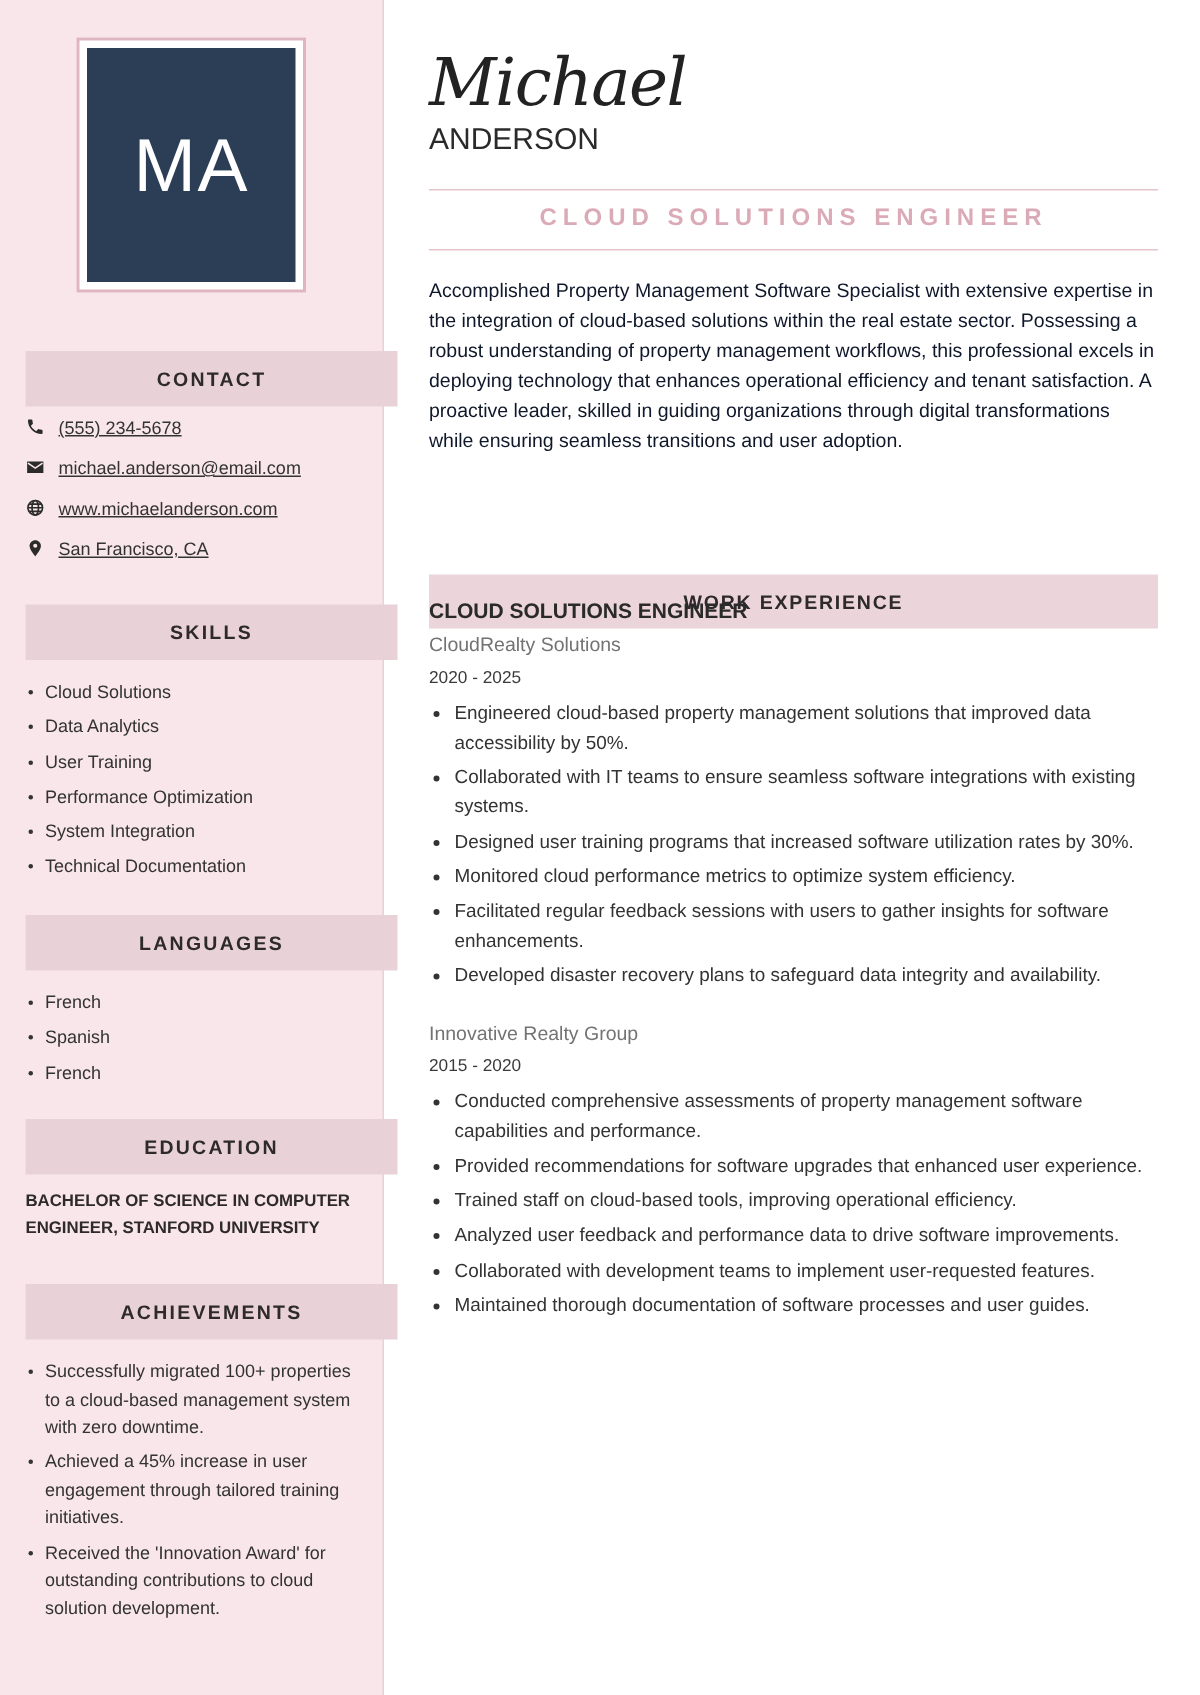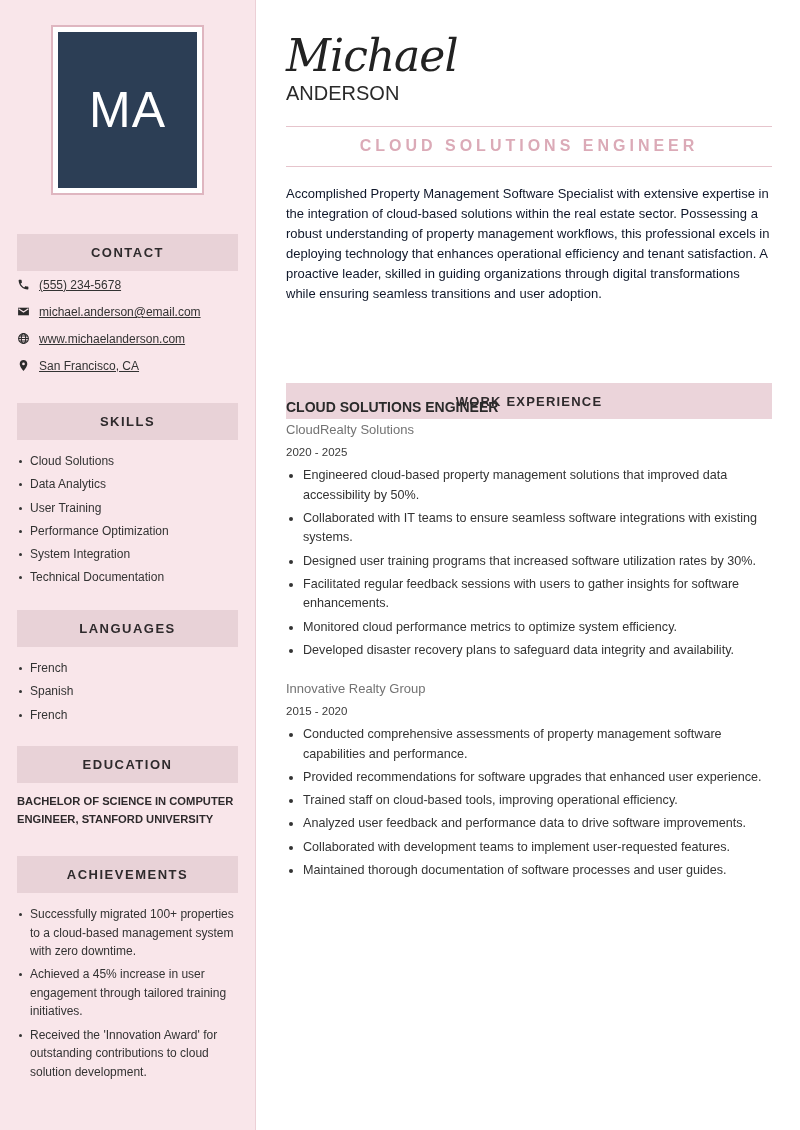--- a/index.html
+++ b/index.html
@@ -27,21 +27,21 @@
   .monogram {
     width: 100%; height: 100%;
     background: #2c3e55;
     color: #ffffff;
     display: flex; align-items: center; justify-content: center;
     font-size: 50px; font-weight: 400;
     letter-spacing: 1px;
     font-family: "Liberation Sans", sans-serif;
   }
   .side-heading {
-    position: absolute; left: 17px; width: 221px; height: 37px;
+    position: absolute; left: 17px; width: 248px; height: 37px;
     background: #e8d2d7;
     display: flex; align-items: center; justify-content: center;
     font-size: 13px; font-weight: 700; letter-spacing: 1.5px;
     color: #2e2a2c;
   }
   .contact-list { position: absolute; left: 17px; top: 278px; width: 225px; }
   .contact-item {
     display: flex; align-items: flex-start; height: 27px;
     font-size: 12px; color: #333; text-decoration: underline;
   }
@@ -180,22 +180,22 @@
   <div class="main-heading">WORK EXPERIENCE</div>
 
   <div class="job" style="top:397px">
     <div class="job-role">CLOUD SOLUTIONS ENGINEER</div>
     <div class="job-company">CloudRealty Solutions</div>
     <div class="job-dates">2020 - 2025</div>
     <ul class="job-bullets">
       <li>Engineered cloud-based property management solutions that improved data accessibility by 50%.</li>
       <li>Collaborated with IT teams to ensure seamless software integrations with existing systems.</li>
       <li>Designed user training programs that increased software utilization rates by 30%.</li>
+      <li>Monitored cloud performance metrics to optimize system efficiency.</li>
       <li>Facilitated regular feedback sessions with users to gather insights for software enhancements.</li>
-      <li>Monitored cloud performance metrics to optimize system efficiency.</li>
       <li>Developed disaster recovery plans to safeguard data integrity and availability.</li>
     </ul>
   </div>
 
   <div class="job" style="top:679px">
     <div class="job-company">Innovative Realty Group</div>
     <div class="job-dates">2015 - 2020</div>
     <ul class="job-bullets">
       <li>Conducted comprehensive assessments of property management software capabilities and performance.</li>
       <li>Provided recommendations for software upgrades that enhanced user experience.</li>

